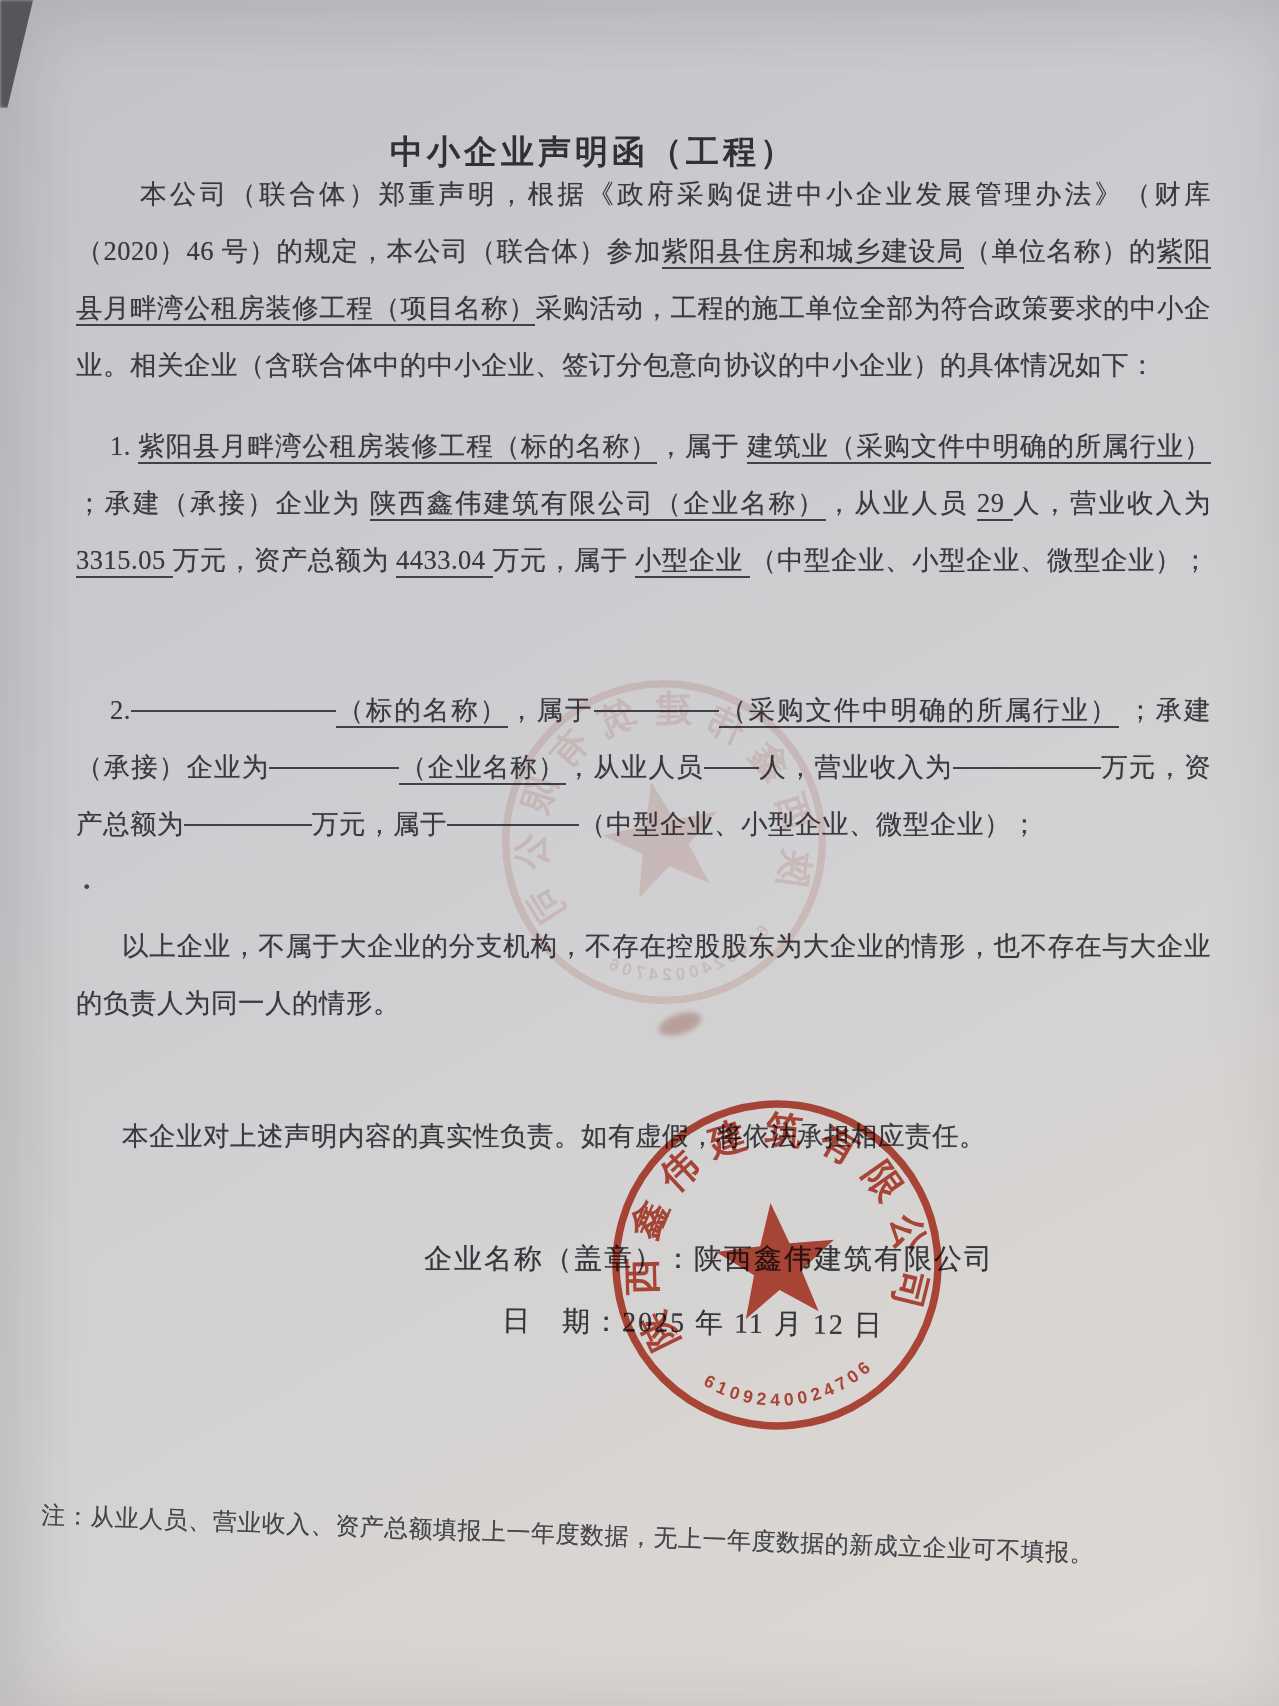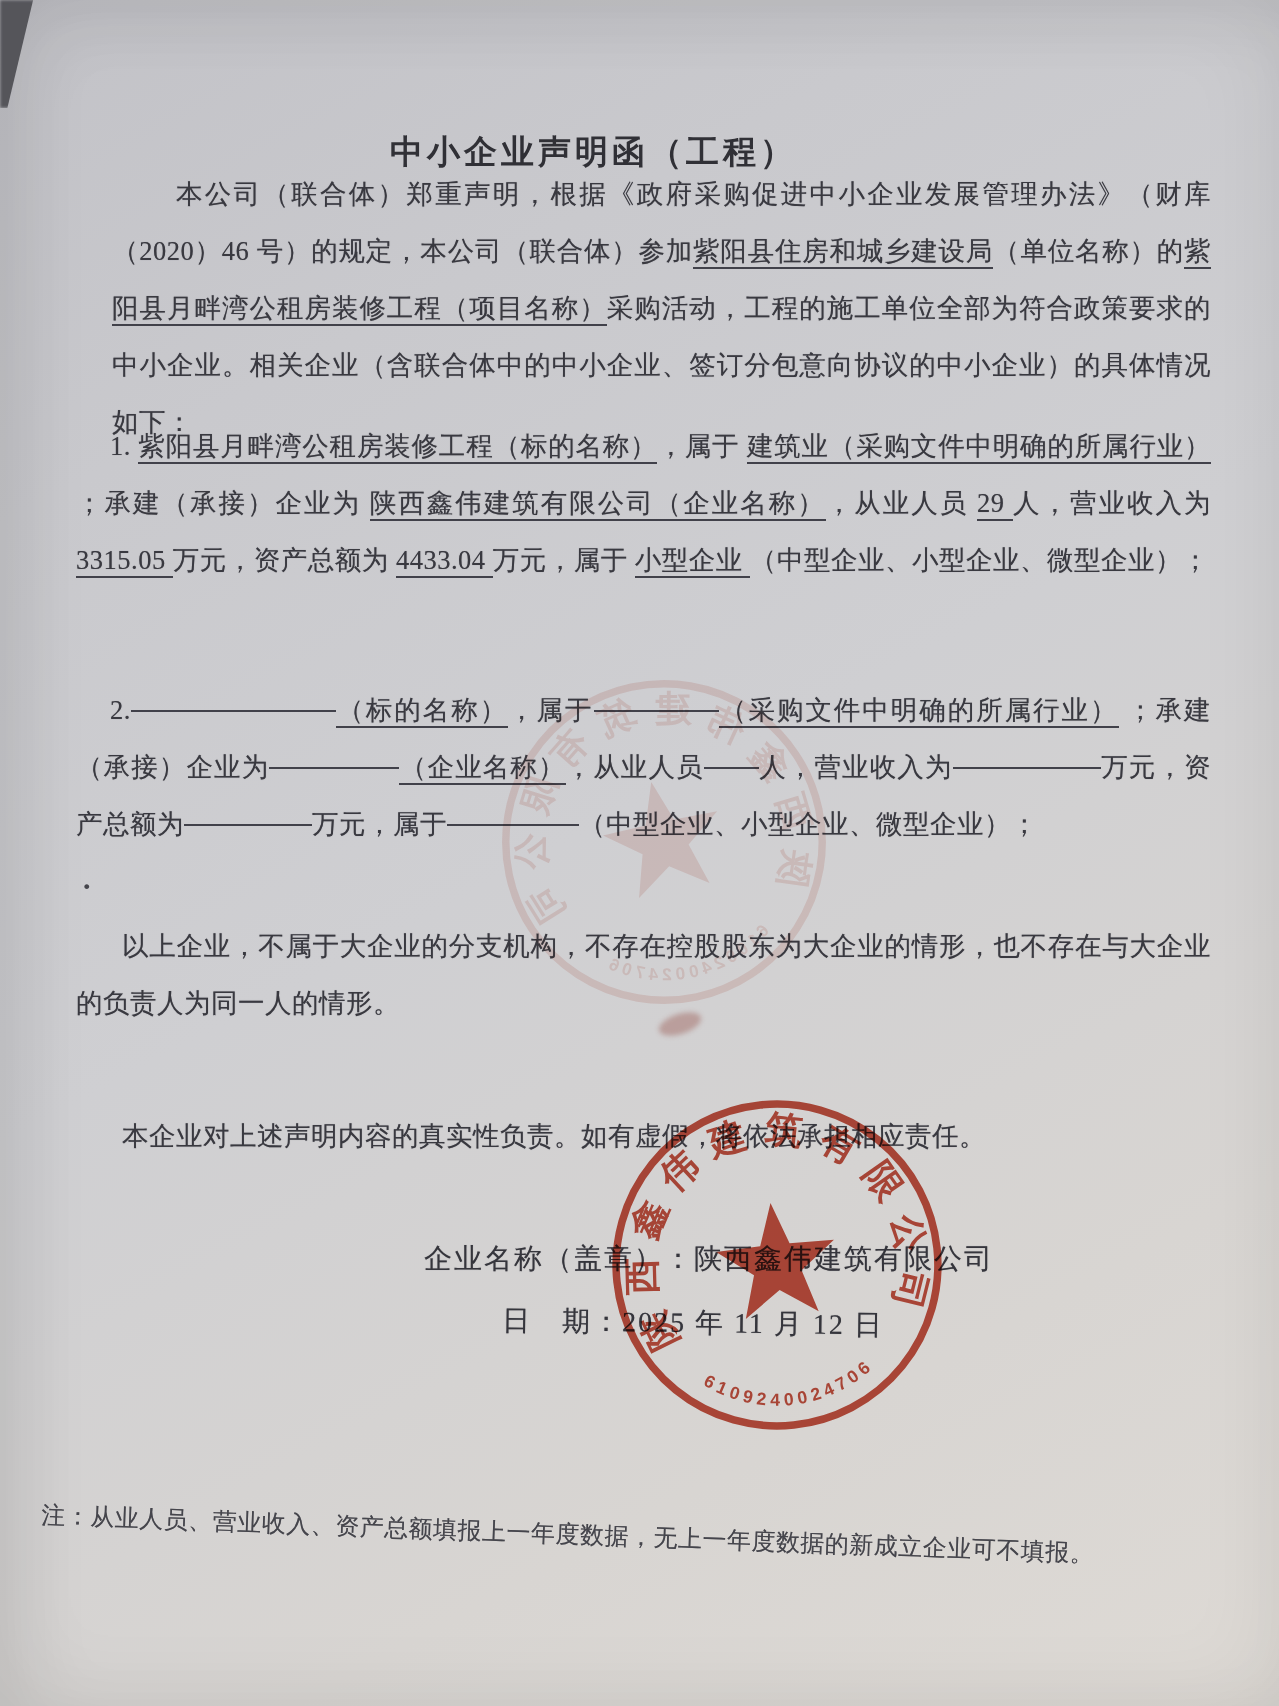--- a/index.html
+++ b/index.html
@@ -64,21 +64,21 @@
 </style>
 </head>
 <body>
 
 <div class="page">
 
   <div class="corner-shadow"></div>
 
   <div class="doc-title">中小企业声明函（工程）</div>
 
-  <div class="para indent-2" style="top:166px;margin-left:36px;"><span>本公司（联合体）郑重声明，根据《政府采购促进中小企业发展管理办法》（财库（2020）46 号）的规定，本公司（联合体）参加</span><span class="u">紫阳县住房和城乡建设局</span><span>（单位名称）的</span><span class="u">紫阳县月畔湾公租房装修工程（项目名称）</span><span>采购活动，工程的施工单位全部为符合政策要求的中小企业。相关企业（含联合体中的中小企业、签订分包意向协议的中小企业）的具体情况如下：</span></div>
+  <div class="para indent-2" style="top:166px;"><span>本公司（联合体）郑重声明，根据《政府采购促进中小企业发展管理办法》（财库（2020）46 号）的规定，本公司（联合体）参加</span><span class="u">紫阳县住房和城乡建设局</span><span>（单位名称）的</span><span class="u">紫阳县月畔湾公租房装修工程（项目名称）</span><span>采购活动，工程的施工单位全部为符合政策要求的中小企业。相关企业（含联合体中的中小企业、签订分包意向协议的中小企业）的具体情况如下：</span></div>
 
   <div class="para indent-1" style="top:418px;"><span>1. </span><span class="u">紫阳县月畔湾公租房装修工程（标的名称）</span><span>，属于 </span><span class="u">建筑业（采购文件中明确的所属行业） </span><span>；承建（承接）企业为 </span><span class="u">陕西鑫伟建筑有限公司（企业名称）</span><span>，从业人员 </span><span class="u"> 29 </span><span> 人，营业收入为 </span><span class="u"> 3315.05 </span><span> 万元，资产总额为 </span><span class="u"> 4433.04 </span><span> 万元，属于 </span><span class="u"> 小型企业 </span><span>（中型企业、小型企业、微型企业）；</span></div>
 
   <div class="para indent-1" style="top:682px;"><span>2.</span><span class="blank u" style="width: 205px;">&nbsp;</span><span class="u">（标的名称）</span><span>，属于</span><span class="blank u" style="width: 125px;">&nbsp;</span><span class="u">（采购文件中明确的所属行业）</span><span> ；承建（承接）企业为</span><span class="blank u" style="width: 130px;">&nbsp;</span><span class="u">（企业名称）</span><span>，从业人员</span><span class="blank u" style="width: 55px;">&nbsp;</span><span>人，营业收入为</span><span class="blank u" style="width: 148px;">&nbsp;</span><span>万元，资产总额为</span><span class="blank u" style="width: 128px;">&nbsp;</span><span>万元，属于</span><span class="blank u" style="width: 132px;">&nbsp;</span><span>（中型企业、小型企业、微型企业）；</span></div>
 
   <div class="stray-dot">.</div>
 
   <div class="para indent-s" style="top:918px;">以上企业，不属于大企业的分支机构，不存在控股股东为大企业的情形，也不存在与大企业的负责人为同一人的情形。</div>
 
   <div class="para indent-s" style="top:1108px;">本企业对上述声明内容的真实性负责。如有虚假，将依法承担相应责任。</div>

